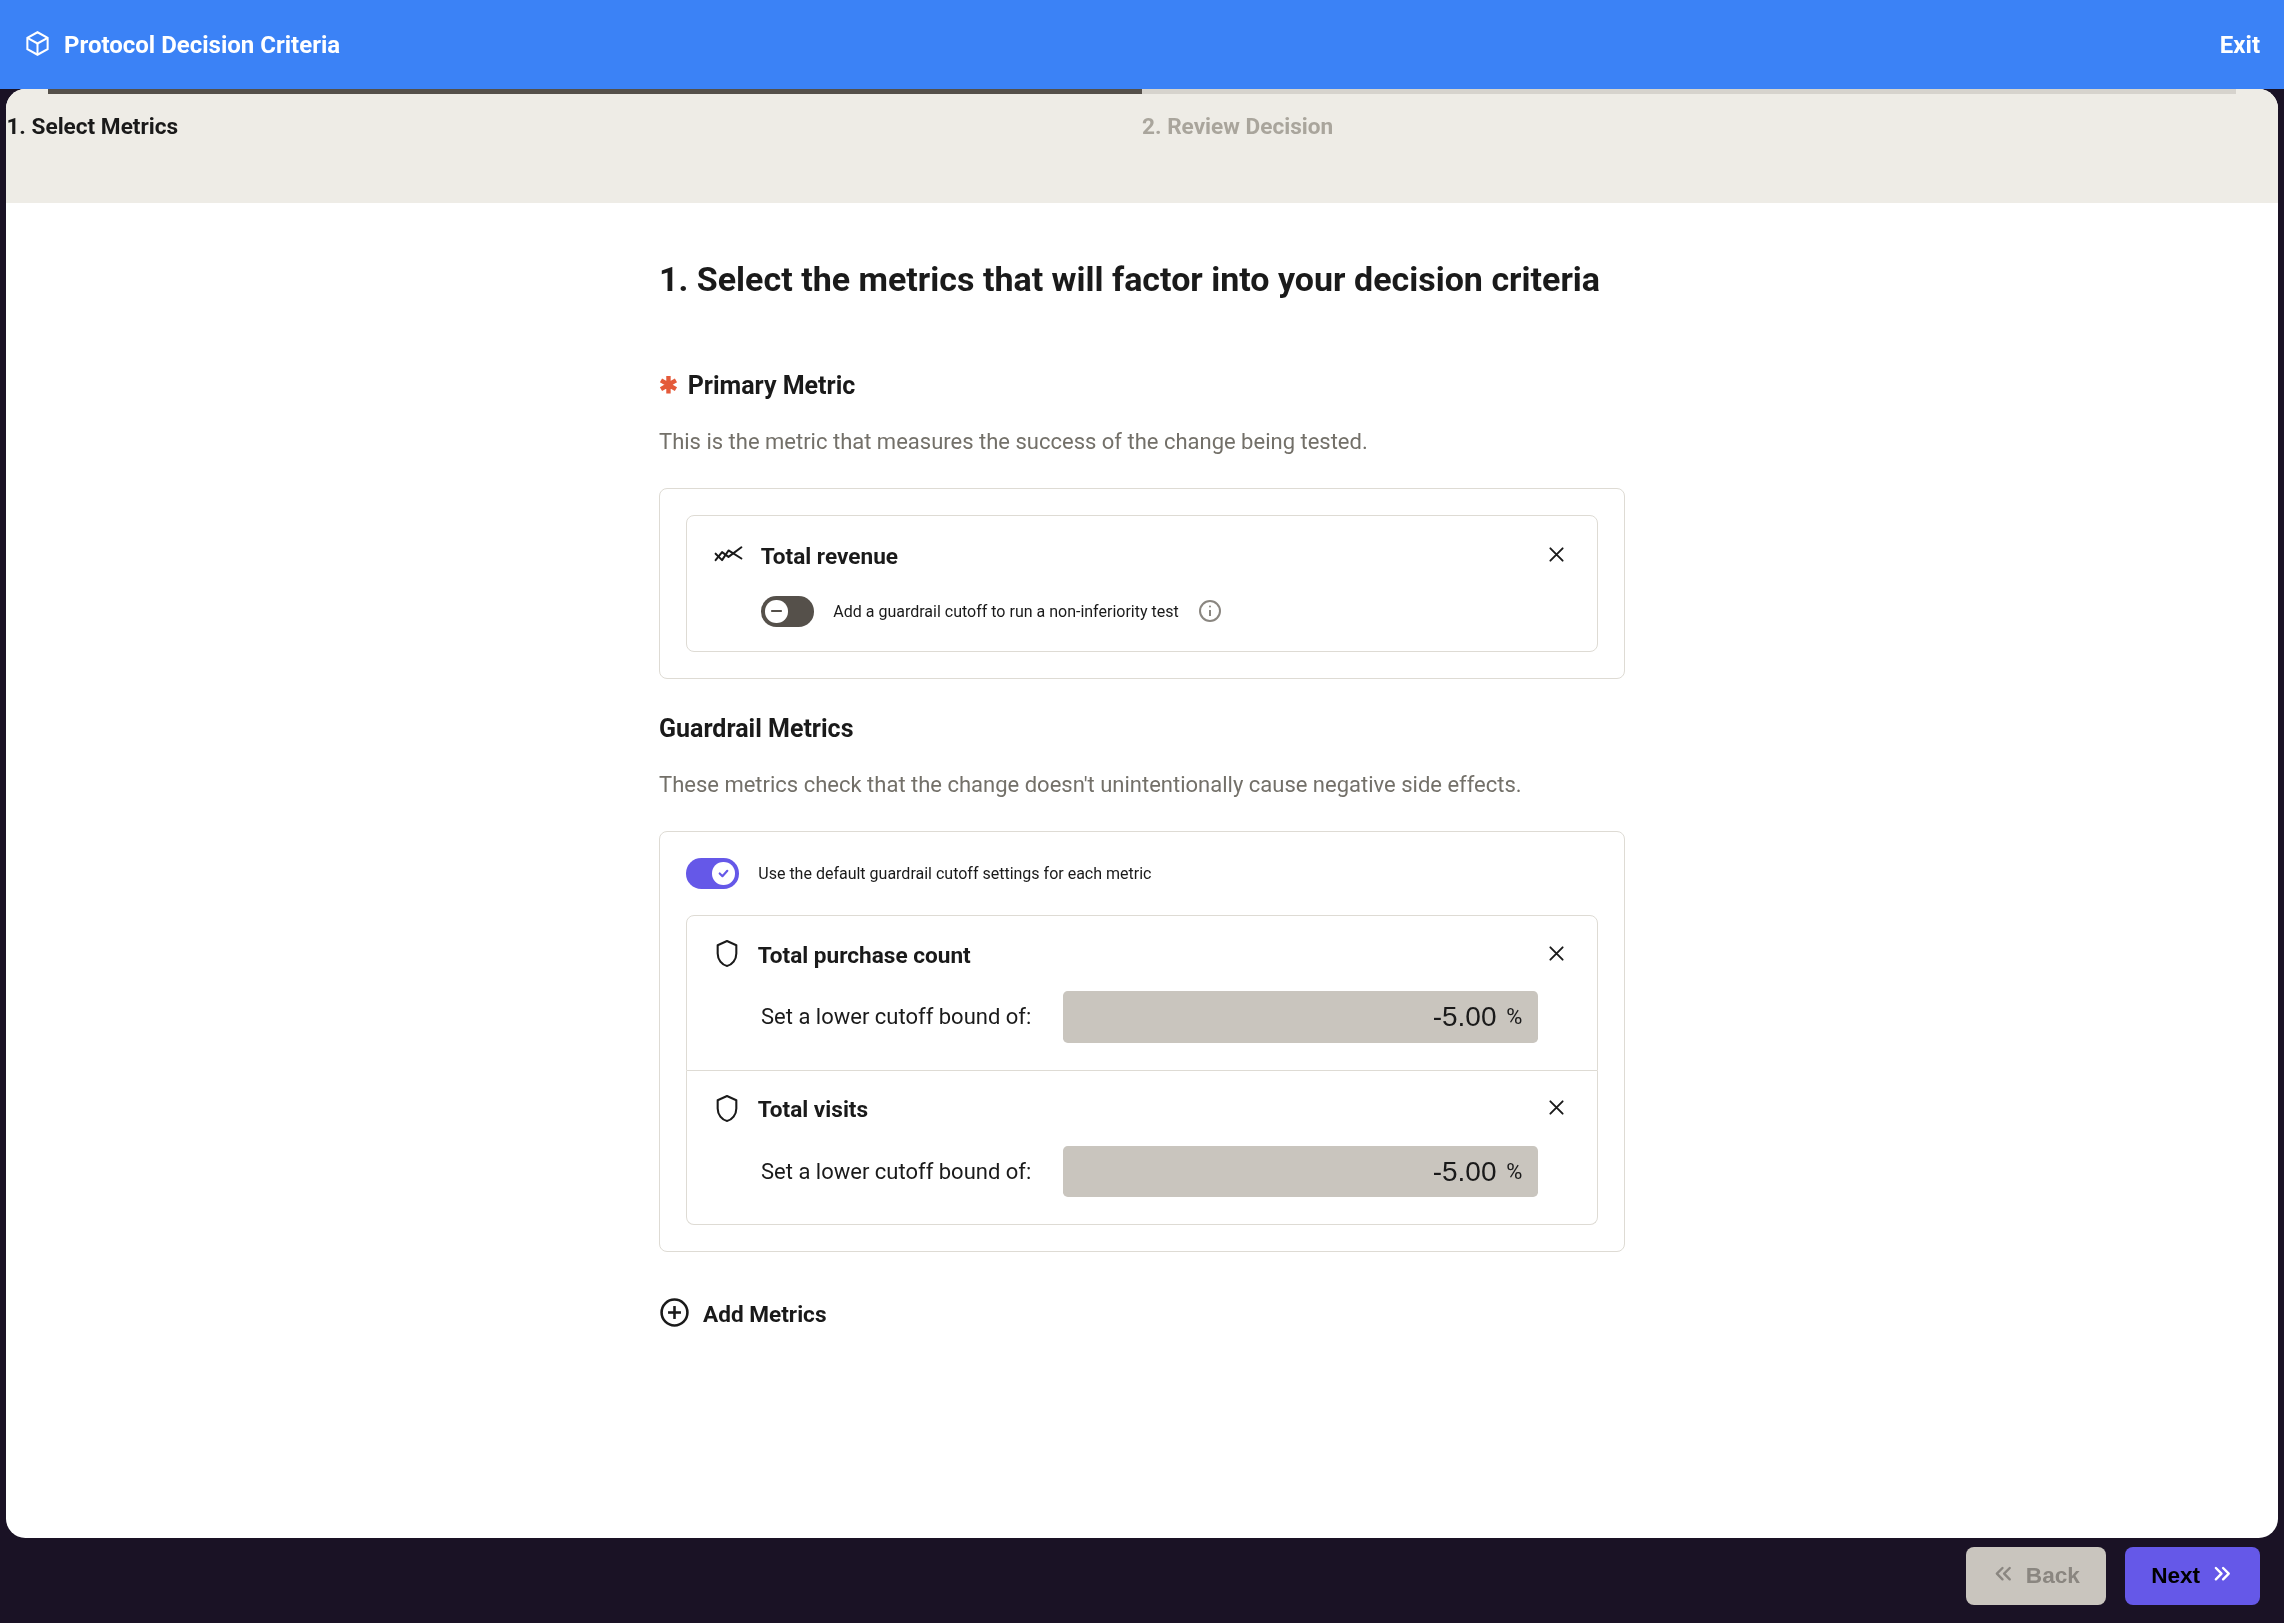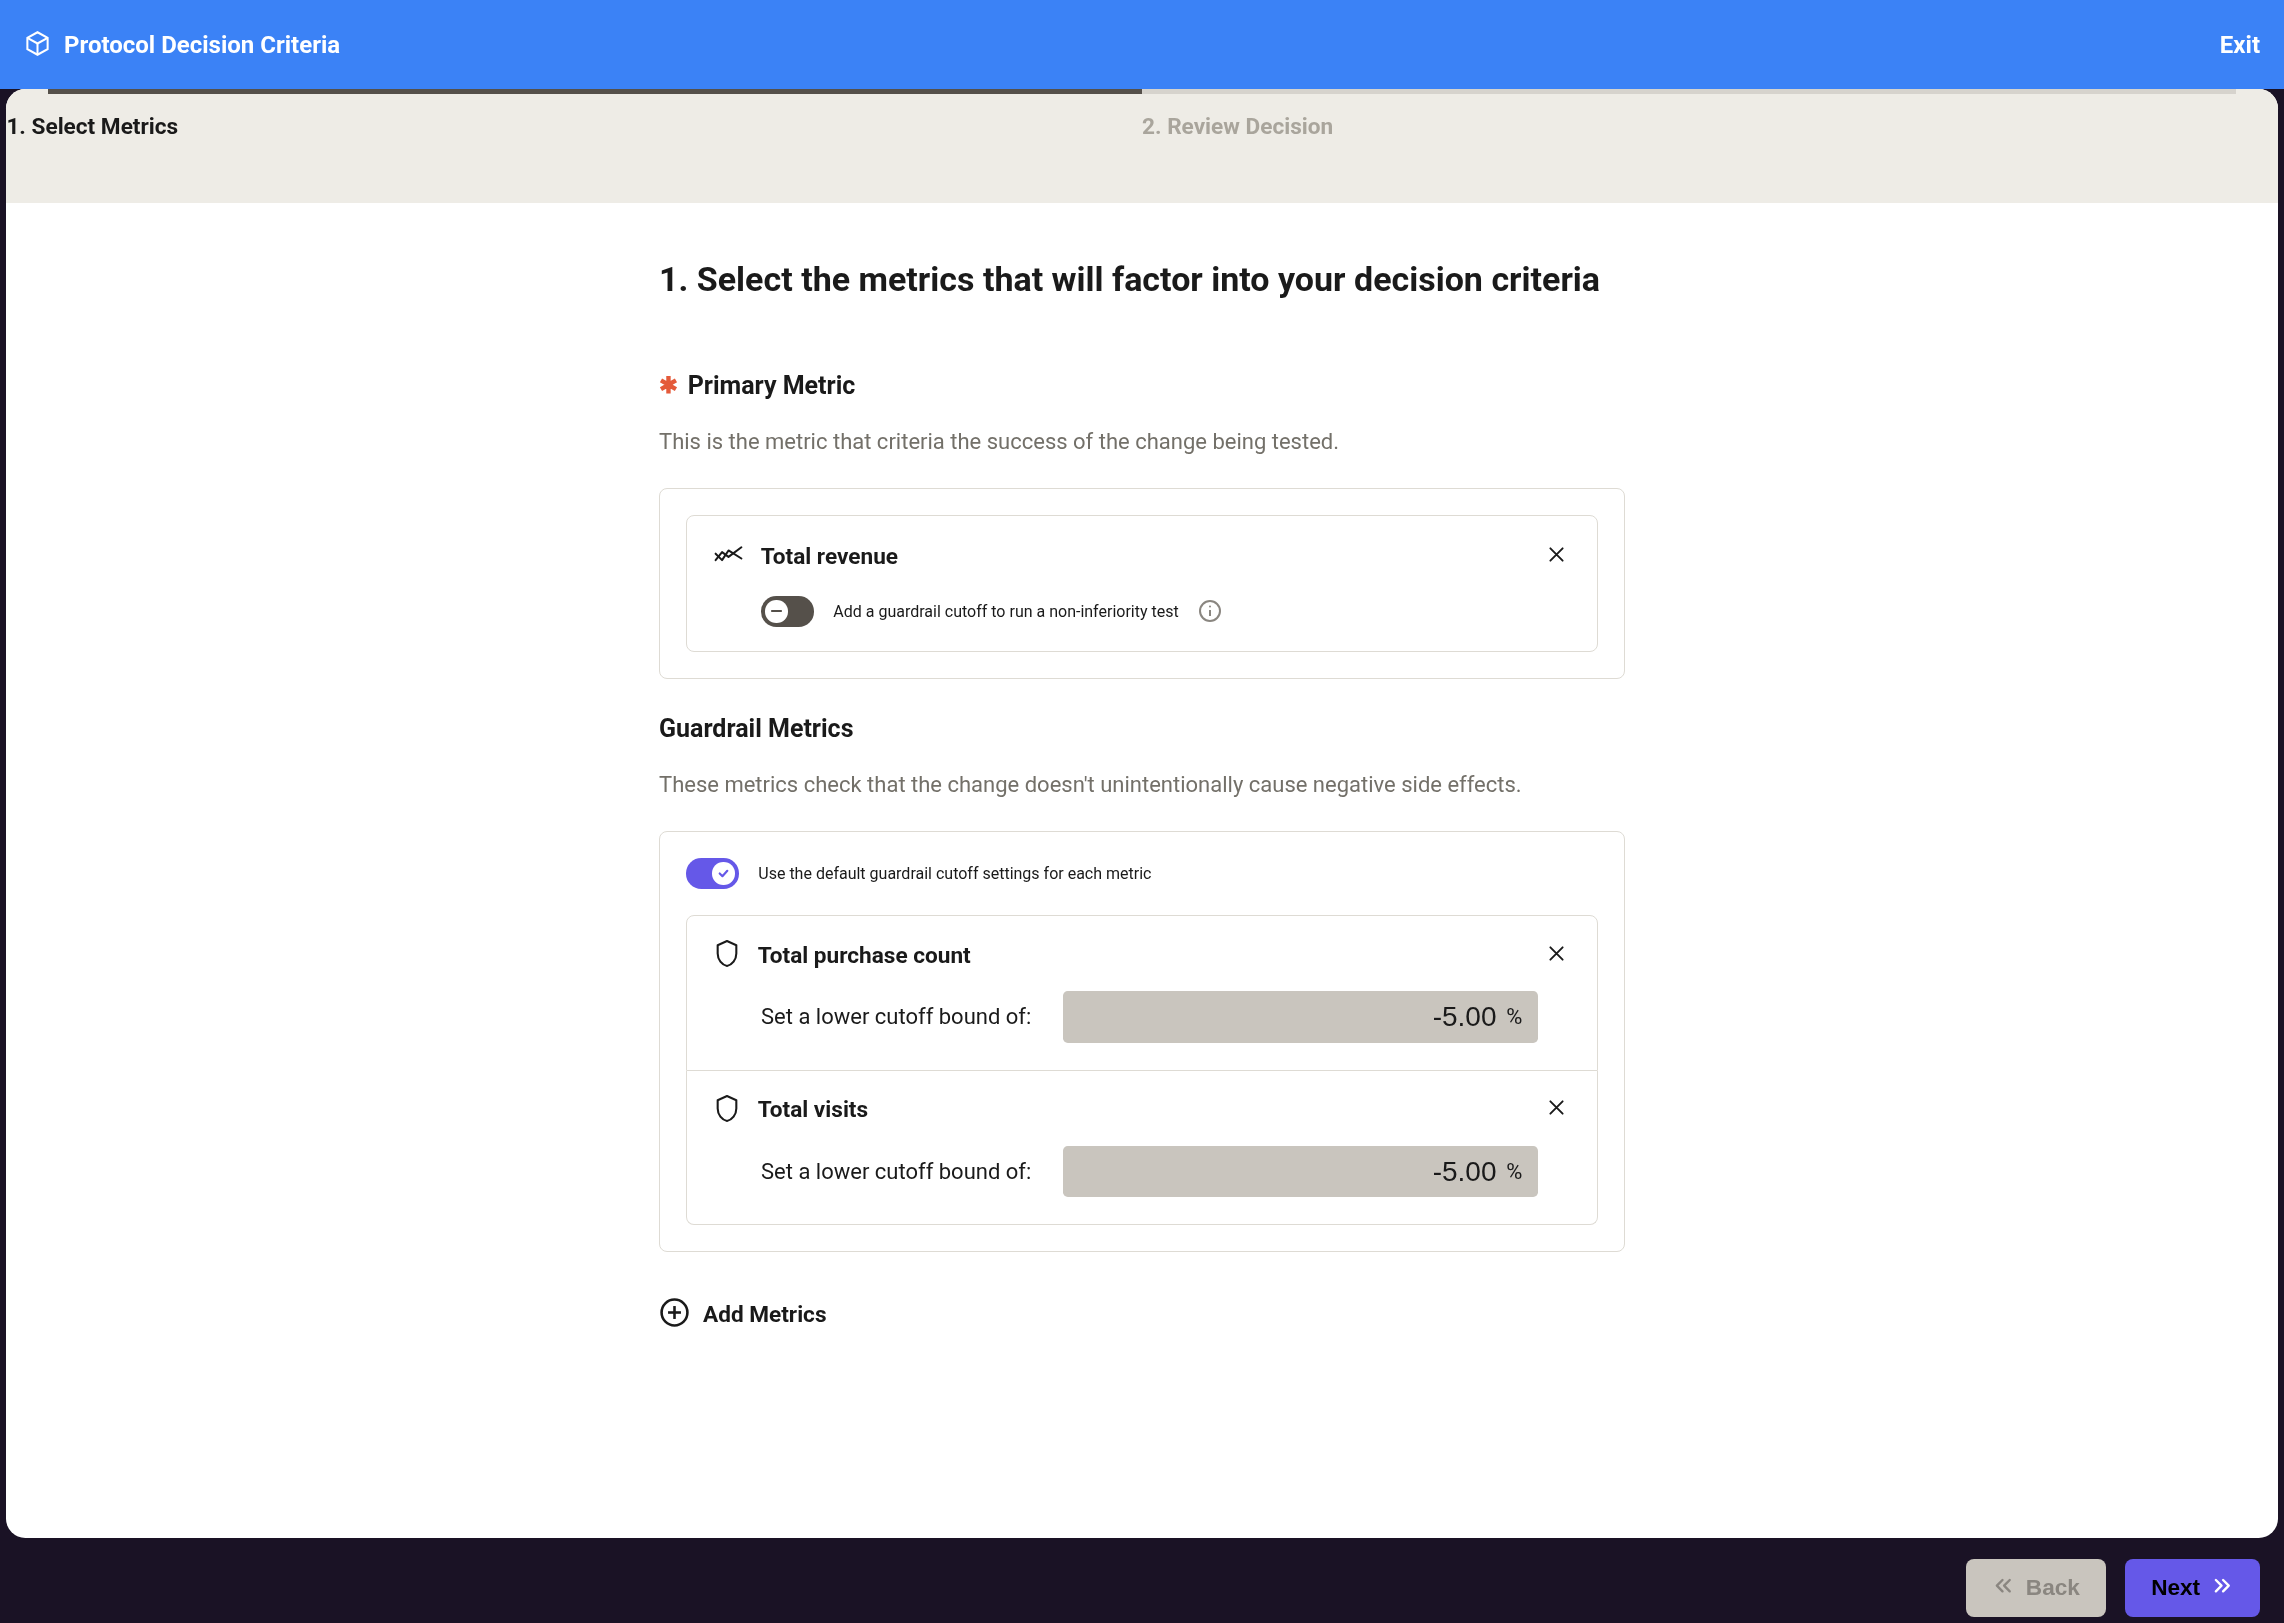--- a/index.html
+++ b/index.html
@@ -256,21 +256,21 @@
       margin-top: 45px;
       cursor: pointer;
     }
     .add-metrics-label {
       font-size: 22.6px;
       font-weight: 700;
       color: #1a1a1a;
     }
     .footer {
       position: absolute;
-      bottom: 0;
+      bottom: 12px;
       right: 0;
       height: 70px;
       display: flex;
       align-items: center;
       justify-content: flex-end;
       gap: 19.3px;
       padding: 0 24px;
     }
     .btn {
       height: 58px;
@@ -346,21 +346,21 @@
   </div>
 
   <div class="content">
     <div class="content-inner">
       <h1 class="page-heading">1. Select the metrics that will factor into your decision criteria</h1>
 
       <div class="section-label">
         <span class="required-star">✱</span>
         <span>Primary Metric</span>
       </div>
-      <p class="section-desc">This is the metric that criteria the success of the change being tested.</p>
+      <p class="section-desc">This is the metric that measures the success of the change being tested.</p>
 
       <div class="card">
         <div class="inner-card">
           <div class="metric-row">
             <div class="metric-name-group">
               <span>
                 <svg width="29" height="22.6" viewBox="0 0 36 28" fill="none" stroke="#1a1a1a" stroke-width="2.5" stroke-linecap="round" stroke-linejoin="round">
                   <path d="M2 20 L10 10 L18 16 L34 4"></path>
                   <path d="M2 12 L10 20 L18 8 L34 18"></path>
                 </svg>

